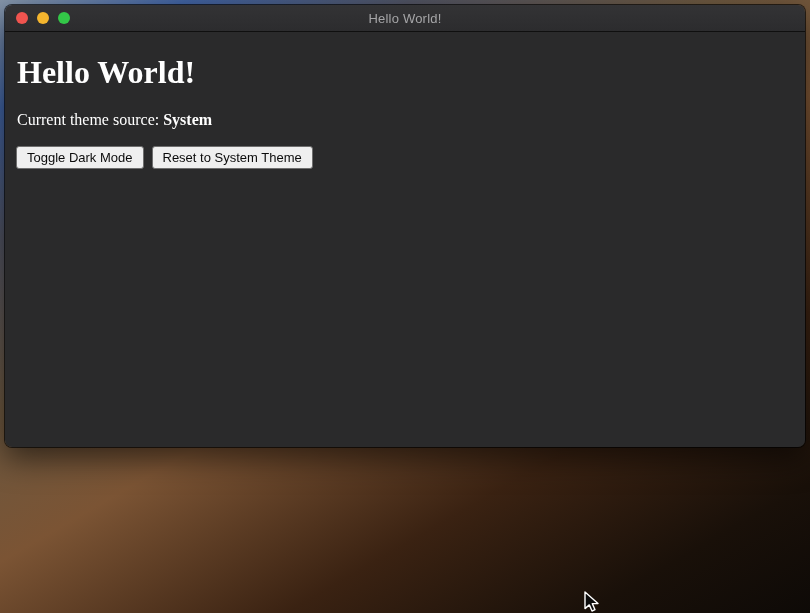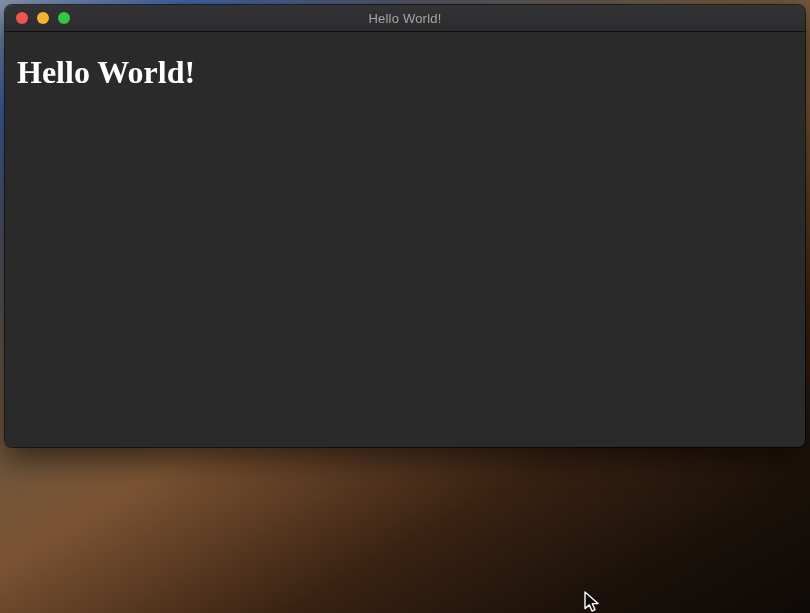--- a/index.html
+++ b/index.html
@@ -78,18 +78,23 @@
     <div class="traffic-lights">
       <span class="light close"></span>
       <span class="light min"></span>
       <span class="light max"></span>
     </div>
     <div class="title">Hello World!</div>
   </div>
 
   <div class="content">
     <h1>Hello World!</h1>
+    <p><span>Current theme source: </span><strong>System</strong></p>
+    <div class="button-row">
+      <button type="button">Toggle Dark Mode</button>
+      <button type="button">Reset to System Theme</button>
+    </div>
   </div>
 </div>
 
 <svg class="cursor" width="20" height="23" viewBox="0 0 20 23">
   <polygon points="4,2 4,18.6 8.3,14.9 11,21 14,19.7 11.3,13.6 17,13.6" fill="#0b0b0b" stroke="#ffffff" stroke-width="1.4" stroke-linejoin="round"></polygon>
 </svg>
 
 </body></html>

